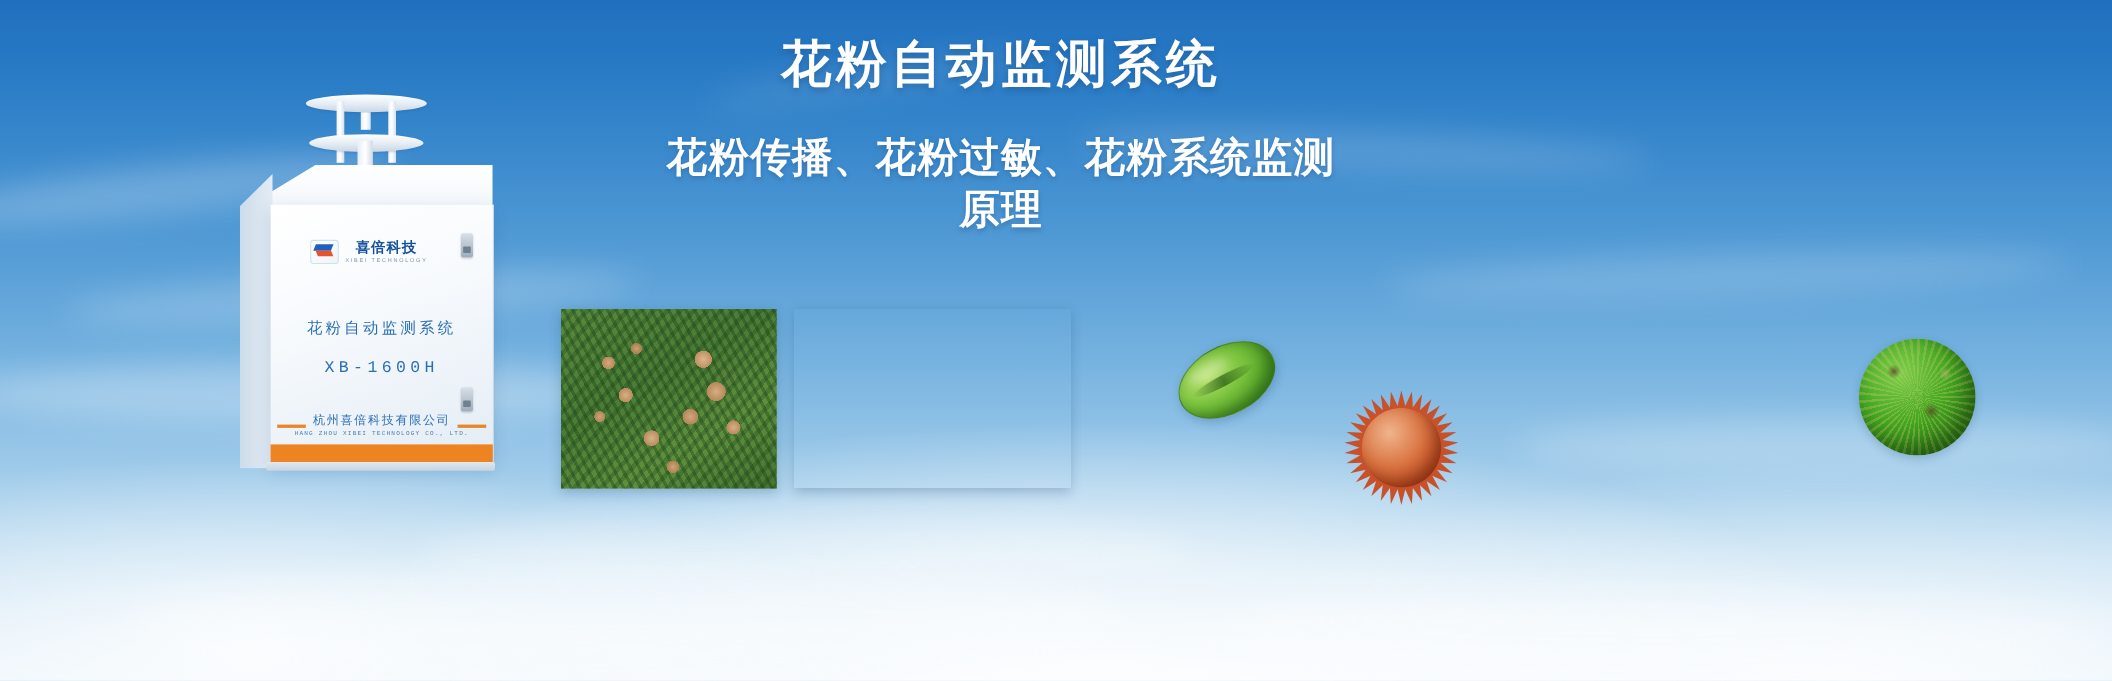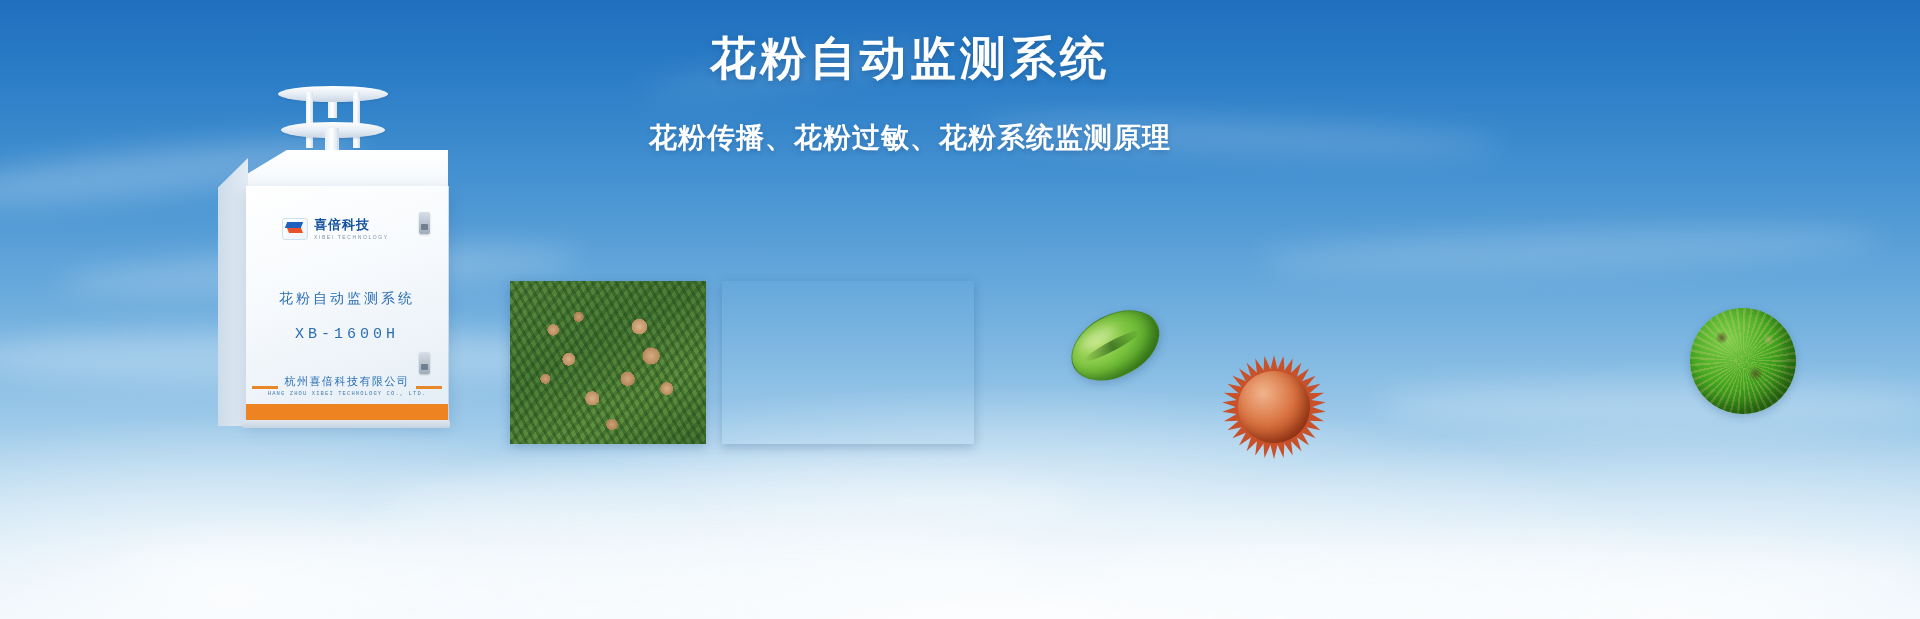--- a/index.html
+++ b/index.html
@@ -35,21 +35,21 @@
     font-size:46px;font-weight:bold;color:#ffffff;letter-spacing:4px;
     line-height:1.25;margin:0;text-shadow:0 2px 6px rgba(20,60,110,.35);
     font-family:"Liberation Serif","DejaVu Serif",serif;
   }
   .sub-title{
     font-size:28px;font-weight:bold;color:#ffffff;letter-spacing:1px;
     margin:26px 0 0 0;line-height:1.3;text-shadow:0 2px 5px rgba(20,60,110,.3);
     font-family:"Liberation Serif","DejaVu Serif",serif;
   }
   .sub-title2{
-    font-size:28px;font-weight:bold;color:#ffffff;letter-spacing:1px;
+    font-size:37px;font-weight:bold;color:#ffffff;letter-spacing:1px;
     margin:32px 0 0 0;line-height:1.3;text-shadow:0 2px 5px rgba(20,60,110,.3);
     font-family:"Liberation Serif","DejaVu Serif",serif;
   }
 
   
   .device{position:absolute;left:218px;top:82px;width:230px;height:348px;}
   .vent{position:absolute;left:60px;top:0px;width:110px;height:72px;}
   .vent .disc{position:absolute;left:0;width:110px;height:16px;border-radius:50%;
     background:linear-gradient(180deg,#ffffff 0%,#e4ecf4 55%,#c9d6e4 100%);
     box-shadow:0 1px 2px rgba(40,80,130,.25);}
@@ -75,21 +75,21 @@
     border-right:1px solid rgba(170,192,214,.55);
     box-shadow:0 6px 14px rgba(30,70,120,.18);}
   .base{position:absolute;left:24px;top:338px;width:208px;height:8px;
     background:linear-gradient(180deg,#dfe8f0,#c6d4e2);border-radius:2px;}
 
   .logo{position:absolute;left:36px;top:32px;display:flex;align-items:center;gap:6px;}
   .logo-mark{width:24px;height:20px;border-radius:3px;position:relative;overflow:hidden;
     background:linear-gradient(135deg,#ffffff,#eef4fa);border:1px solid #cfe0ee;}
   .logo-mark .z1{position:absolute;left:3px;top:3px;width:16px;height:6px;background:#1f5fbf;transform:skewX(-22deg);}
   .logo-mark .z2{position:absolute;left:5px;top:9px;width:14px;height:5px;background:#e8512a;transform:skewX(22deg);}
-  .logo-cn{font-size:13px;color:#14519e;font-weight:bold;letter-spacing:1px;line-height:1.1;}
+  .logo-cn{font-size:13px;color:#14519e;font-weight:bold;letter-spacing:1px;line-height:1.1;text-align:center;}
   .logo-en{font-size:5px;color:#7f93ab;letter-spacing:1.6px;margin-top:2px;}
 
   .dev-line1{position:absolute;left:0;top:104px;width:202px;text-align:center;
     font-size:14px;color:#2a6fb5;letter-spacing:3px;}
   .dev-line2{position:absolute;left:0;top:140px;width:202px;text-align:center;
     font-size:15px;color:#2a6fb5;letter-spacing:4px;font-family:"Liberation Mono","DejaVu Sans Mono",monospace;}
   .dev-company{position:absolute;left:0;top:188px;width:202px;text-align:center;
     font-size:11px;color:#2a6fb5;letter-spacing:1.5px;}
   .dev-company-en{position:absolute;left:0;top:204px;width:202px;text-align:center;
     font-size:5.5px;color:#4a7faf;letter-spacing:1.1px;font-family:"Liberation Mono","DejaVu Sans Mono",monospace;}

